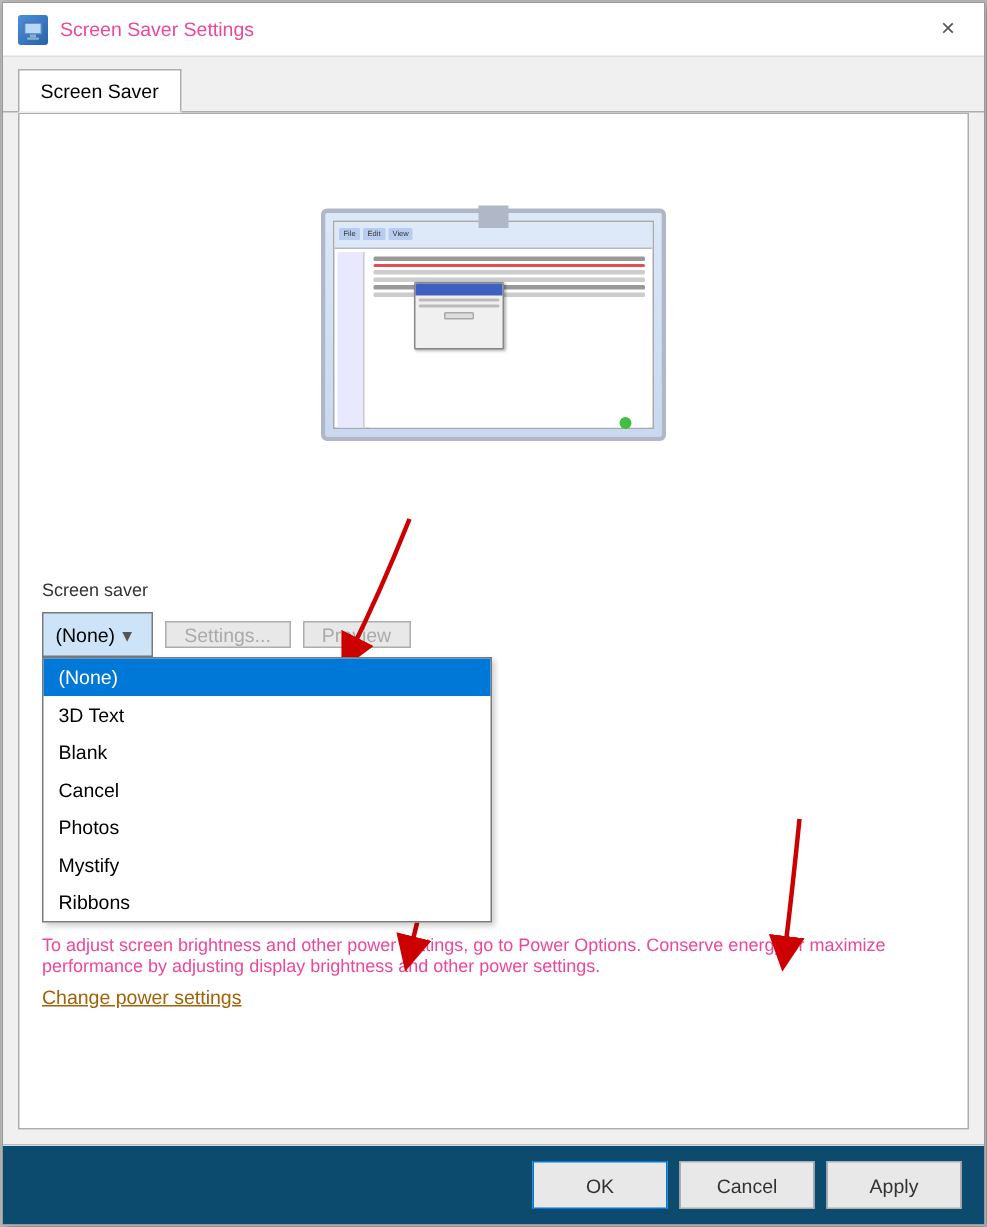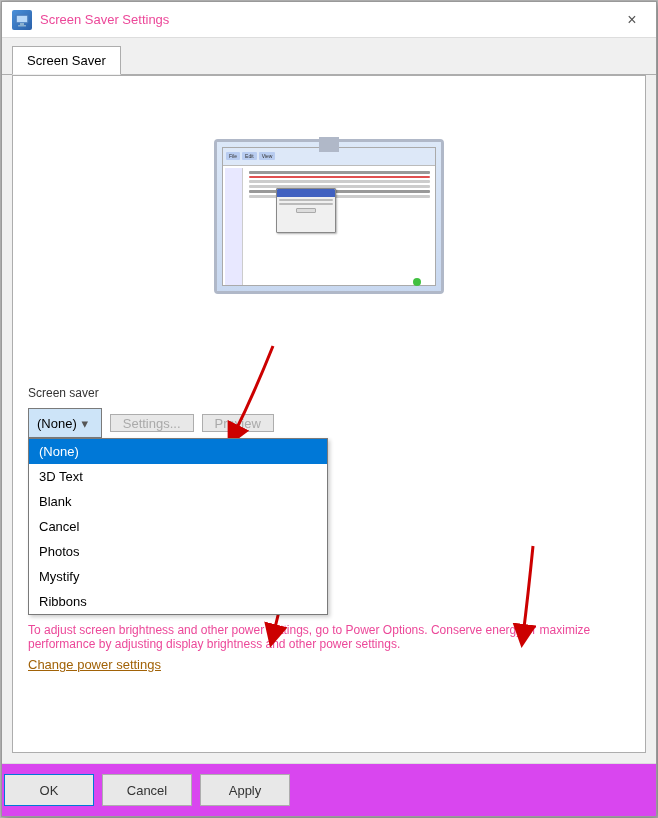--- a/index.html
+++ b/index.html
@@ -334,26 +334,26 @@
       color: #ec4899;
       margin-bottom: 6px;
     }
     .power-link {
       color: #a16207;
       text-decoration: underline;
       cursor: pointer;
       font-size: 13px;
     }
     .bottom-bar {
-      padding: 10px 2px;
-      display: flex;
-      justify-content: flex-start;
+      padding: 10px 15px;
+      display: flex;
+      justify-content: flex-end;
       gap: 8px;
       border-top: 1px solid #ddd;
-      background: #d946ef;
+      background: #0c4a6e;
     }
     .btn-bottom {
       height: 32px;
       min-width: 90px;
       padding: 0 20px;
       background: #e8e8e8;
       border: 1px solid #adadad;
       cursor: pointer;
       font-size: 13px;
       color: #333;

